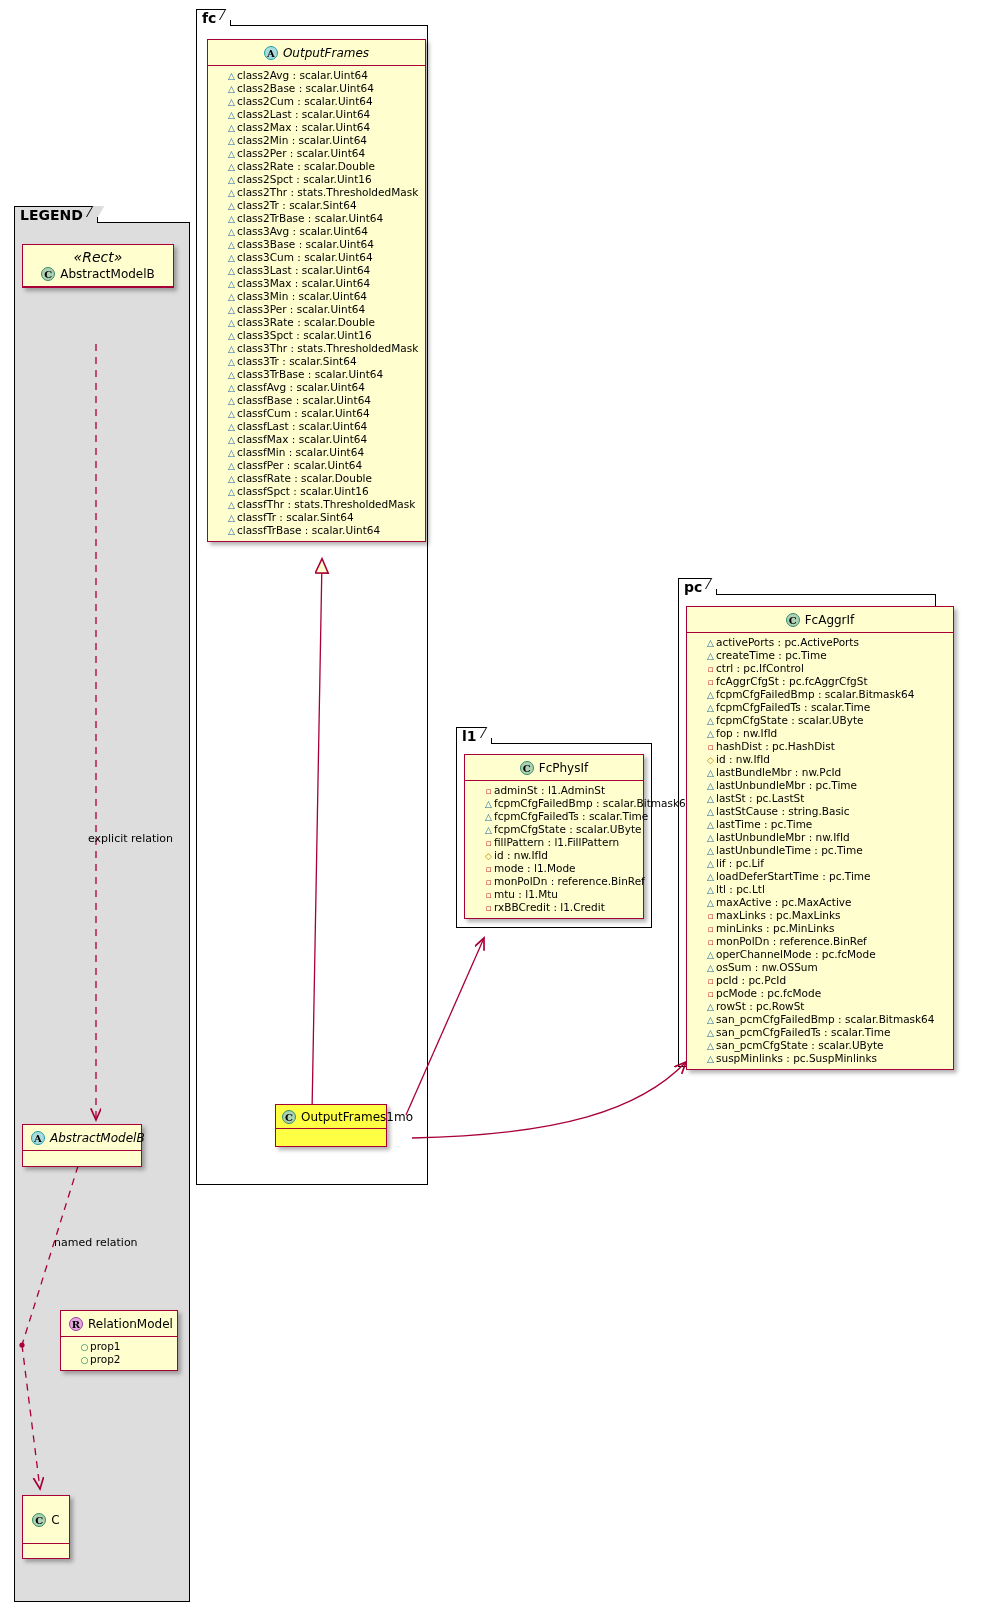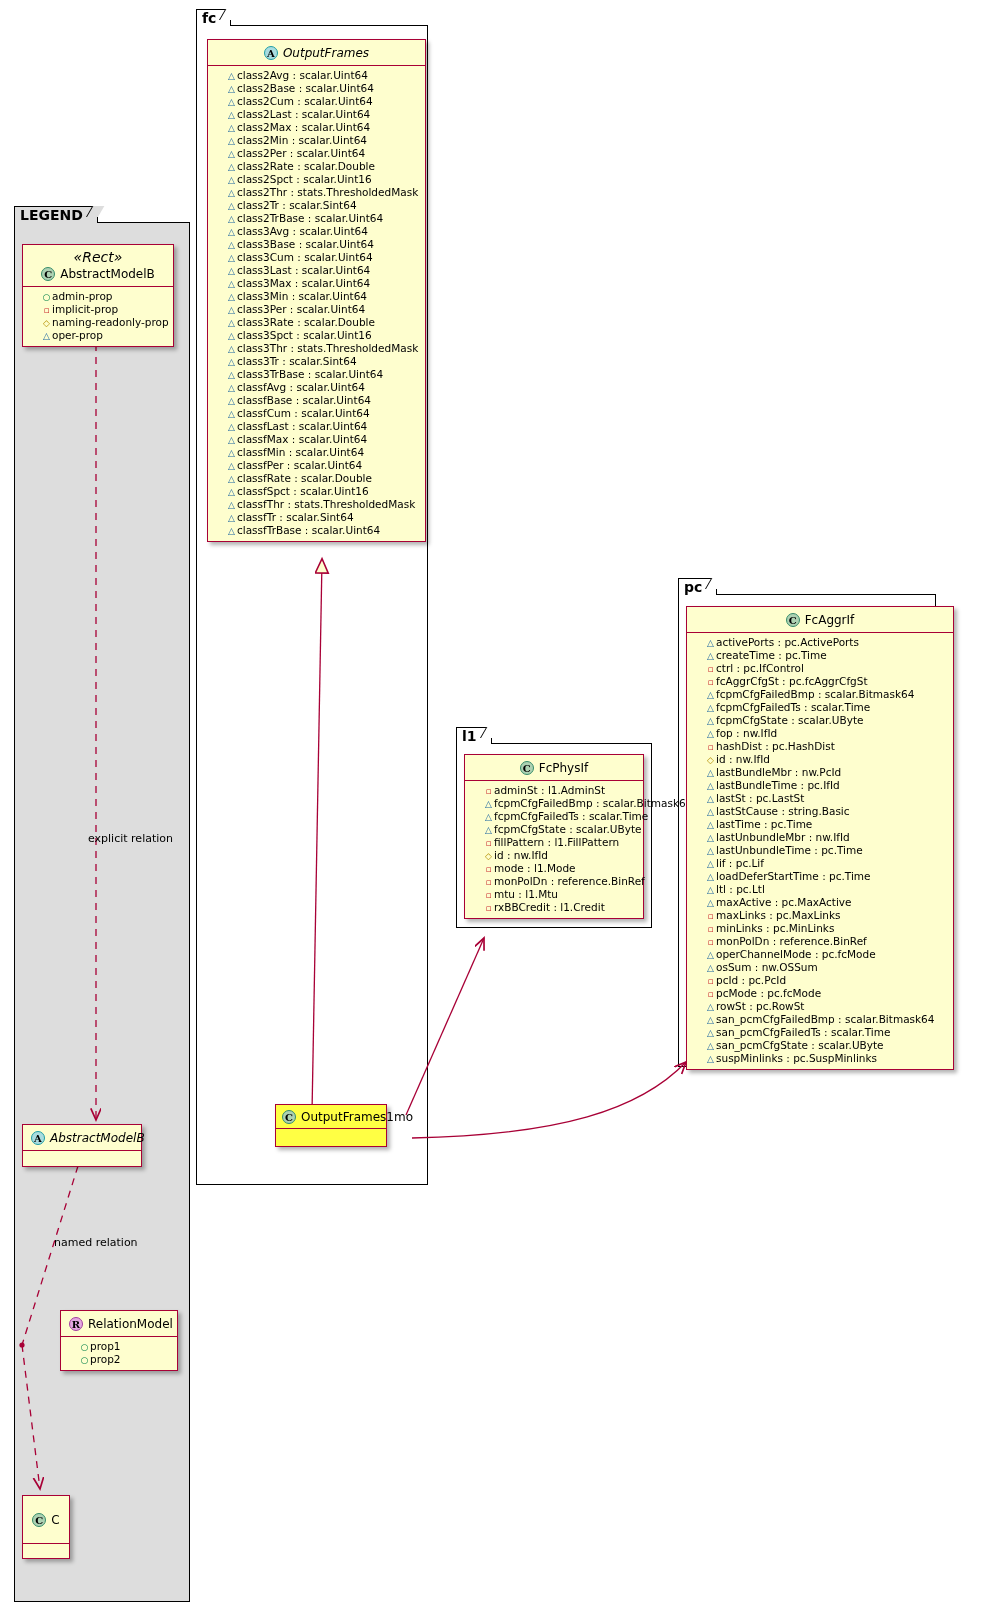--- a/index.html
+++ b/index.html
@@ -194,26 +194,20 @@
     <path d="M412,1138 C560,1135 640,1110 686,1062" stroke="#a80036" stroke-width="1.3" fill="none" marker-end="url(#openArrow)"></path>
   </svg>
 
   <div class="edge-label" style="left:88px; top:832px;">explicit relation</div>
   <div class="edge-label" style="left:54px; top:1236px;">named relation</div>
 
   <div class="cls" style="left:22px; top:244px; width:152px;">
     <div class="cls-header">
       <span class="stereo">«Rect»</span>
       <span class="badge C">C</span><span class="cls-title">AbstractModelB</span>
-    </div>
-    <div class="attrs">
-      <div class="attr"><span class="vis pub">○</span><span>admin-prop</span></div>
-      <div class="attr"><span class="vis pri">▫</span><span>implicit-prop</span></div>
-      <div class="attr"><span class="vis pro">◇</span><span>naming-readonly-prop</span></div>
-      <div class="attr"><span class="vis pkgv">△</span><span>oper-prop</span></div>
     </div>
   </div>
 
   <div class="cls" style="left:22px; top:1124px; width:120px;">
     <div class="cls-header" style="border-bottom:none;">
       <span class="badge A">A</span><span class="cls-title italic">AbstractModelB</span>
     </div>
     <div class="attrs" style="height:8px; border-top:1.2px solid #a80036;"></div>
   </div>
 
@@ -312,21 +306,21 @@
         <div class="attr"><span class="vis pkgv">△</span><span>createTime : pc.Time</span></div>
         <div class="attr"><span class="vis pri">▫</span><span>ctrl : pc.IfControl</span></div>
         <div class="attr"><span class="vis pri">▫</span><span>fcAggrCfgSt : pc.fcAggrCfgSt</span></div>
         <div class="attr"><span class="vis pkgv">△</span><span>fcpmCfgFailedBmp : scalar.Bitmask64</span></div>
         <div class="attr"><span class="vis pkgv">△</span><span>fcpmCfgFailedTs : scalar.Time</span></div>
         <div class="attr"><span class="vis pkgv">△</span><span>fcpmCfgState : scalar.UByte</span></div>
         <div class="attr"><span class="vis pkgv">△</span><span>fop : nw.IfId</span></div>
         <div class="attr"><span class="vis pri">▫</span><span>hashDist : pc.HashDist</span></div>
         <div class="attr"><span class="vis pro">◇</span><span>id : nw.IfId</span></div>
         <div class="attr"><span class="vis pkgv">△</span><span>lastBundleMbr : nw.PcId</span></div>
-        <div class="attr"><span class="vis pkgv">△</span><span>lastBundleTime : pc.IfId</span></div>
+        <div class="attr"><span class="vis pkgv">△</span><span>lastUnbundleMbr : pc.Time</span></div>
         <div class="attr"><span class="vis pkgv">△</span><span>lastSt : pc.LastSt</span></div>
         <div class="attr"><span class="vis pkgv">△</span><span>lastStCause : string.Basic</span></div>
         <div class="attr"><span class="vis pkgv">△</span><span>lastTime : pc.Time</span></div>
         <div class="attr"><span class="vis pkgv">△</span><span>lastUnbundleMbr : nw.IfId</span></div>
         <div class="attr"><span class="vis pkgv">△</span><span>lastUnbundleTime : pc.Time</span></div>
         <div class="attr"><span class="vis pkgv">△</span><span>lif : pc.Lif</span></div>
         <div class="attr"><span class="vis pkgv">△</span><span>loadDeferStartTime : pc.Time</span></div>
         <div class="attr"><span class="vis pkgv">△</span><span>ltl : pc.Ltl</span></div>
         <div class="attr"><span class="vis pkgv">△</span><span>maxActive : pc.MaxActive</span></div>
         <div class="attr"><span class="vis pri">▫</span><span>maxLinks : pc.MaxLinks</span></div>

